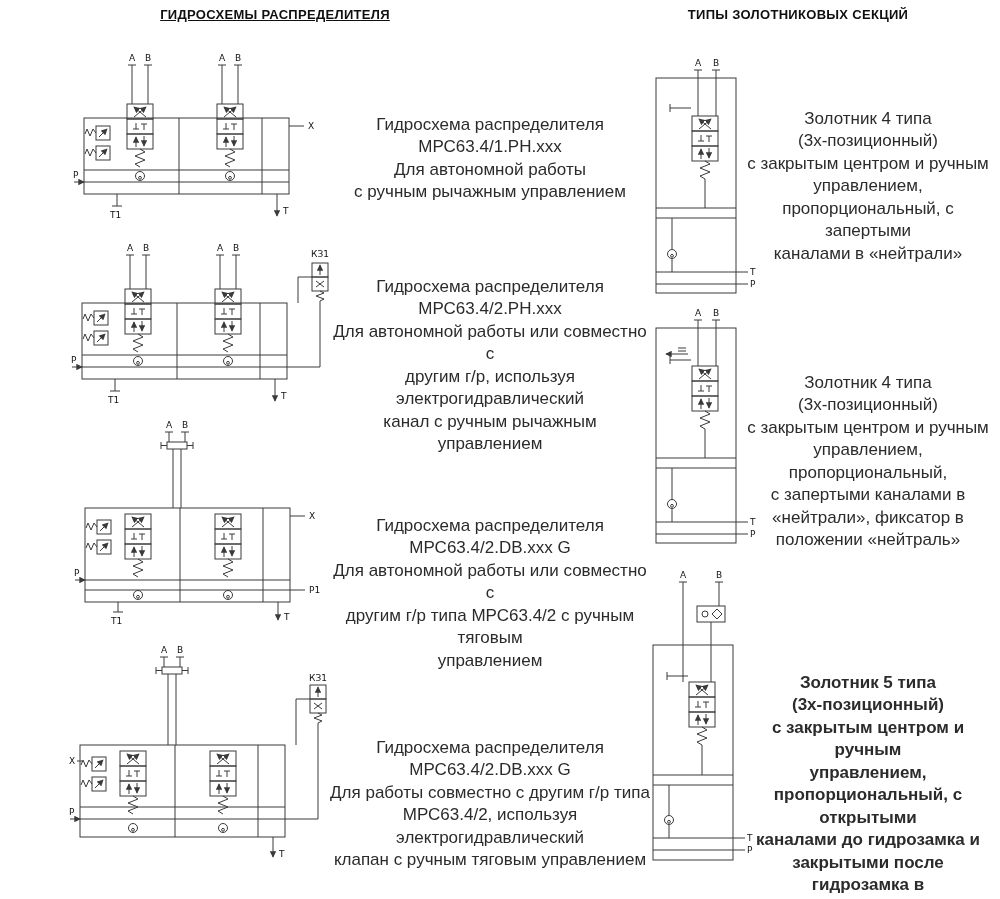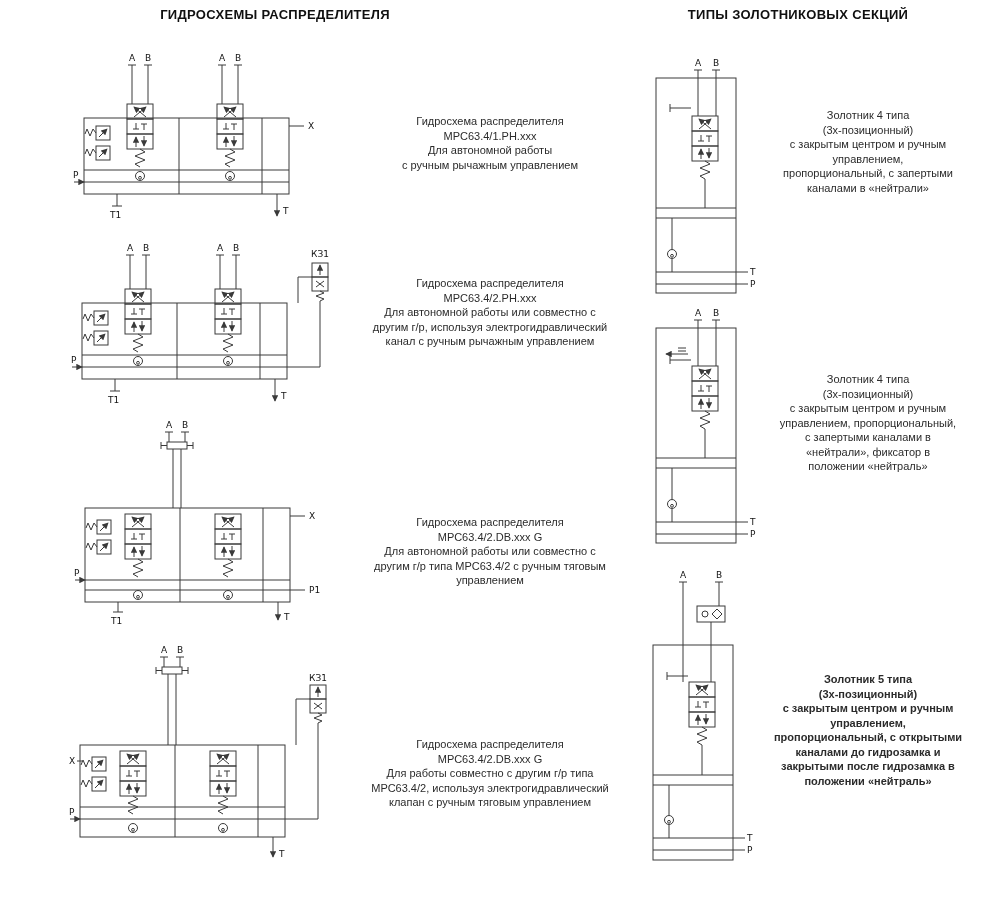--- a/index.html
+++ b/index.html
@@ -6,21 +6,21 @@
   html,body { background:#ffffff; }
   body {
     width:1000px; height:899px; position:relative; overflow:hidden;
     font-family:"Liberation Sans", sans-serif; color:#222;
   }
   .col-title {
     position:absolute; font-weight:bold; font-size:13px; color:#101010;
     text-align:center; letter-spacing:.3px;
   }
   .desc {
-    position:absolute; font-size:11px; color:#2b2b2b; line-height:1.32;
+    position:absolute; font-size:17px; color:#2b2b2b; line-height:1.32;
     text-align:center; white-space:pre-line;
   }
   .sch { position:absolute; }
   .sch text {
     font-family:"DejaVu Sans", sans-serif; font-size:9px;
     fill:#111; stroke:none;
   }
 </style>
 </head>
 <body>
@@ -64,21 +64,21 @@
     <symbol id="handle" overflow="visible">
       <rect x="-10" y="0" width="20" height="7"></rect>
       <line x1="-10" y1="3.5" x2="-16" y2="3.5"></line>
       <line x1="10" y1="3.5" x2="16" y2="3.5"></line>
       <line x1="-16" y1="0" x2="-16" y2="7"></line>
       <line x1="16" y1="0" x2="16" y2="7"></line>
     </symbol>
   </defs>
 </svg>
 
-<div class="col-title" style="left:60px; top:7px; width:430px;">ГИДРОСХЕМЫ РАСПРЕДЕЛИТЕЛЯ</div>
+<div class="col-title" style="left:60px; top:7px; width:430px;text-decoration:underline;">ГИДРОСХЕМЫ РАСПРЕДЕЛИТЕЛЯ</div>
 <div class="col-title" style="left:648px; top:7px; width:300px;text-align:center;">ТИПЫ ЗОЛОТНИКОВЫХ СЕКЦИЙ</div>
 
 <svg class="sch" style="left:72px; top:52px;" width="250" height="185" viewBox="0 0 250 185">
   <g stroke="#3a3a3a" fill="none" stroke-width="1">
     <rect x="12" y="66" width="205" height="76"></rect>
     <line x1="107" y1="66" x2="107" y2="142"></line>
     <line x1="190" y1="66" x2="190" y2="142"></line>
     <line x1="12" y1="118" x2="217" y2="118"></line>
     <line x1="12" y1="130" x2="217" y2="130"></line>
     <line x1="56" y1="13" x2="64" y2="13"></line>

